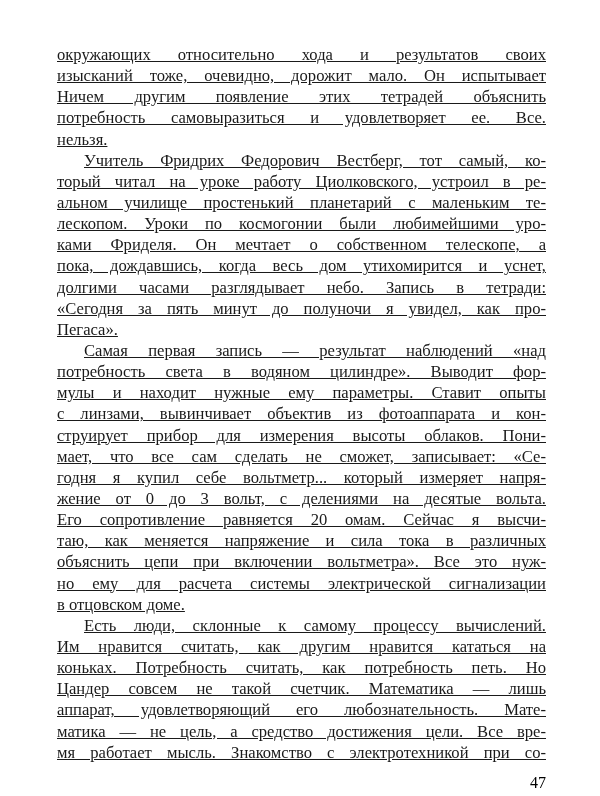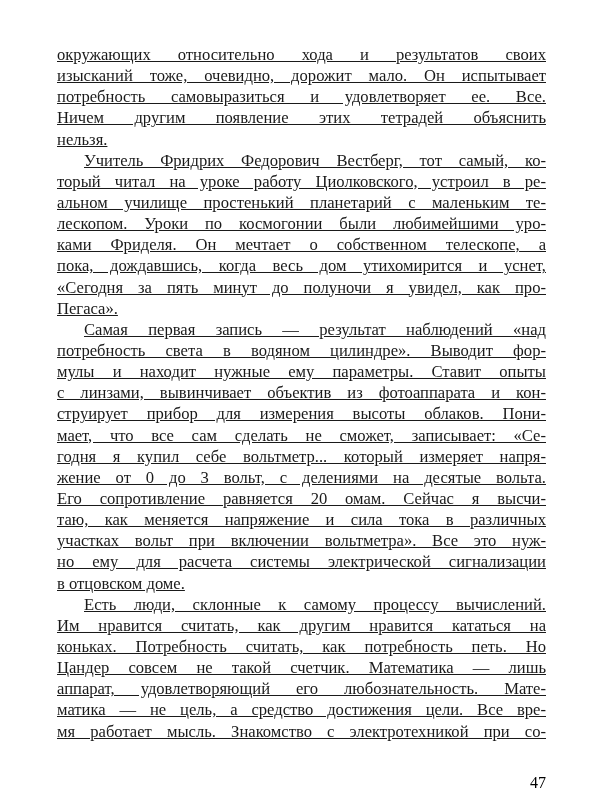--- a/index.html
+++ b/index.html
@@ -38,45 +38,46 @@
     color: #000000;
   }
 </style>
 </head>
 <body>
 
 <div class="page">
 
   <span class="line">окружающих относительно хода и результатов своих</span>
   <span class="line">изысканий тоже, очевидно, дорожит мало. Он испытывает</span>
+  <span class="line">Ничем другим появление этих тетрадей объяснить</span>
   <span class="line">потребность самовыразиться и удовлетворяет ее. Все.</span>
-  <span class="line">Ничем другим появление этих тетрадей объяснить</span>
   <span class="line last">нельзя.</span>
 
 
   <span class="line indent">Учитель Фридрих Федорович Вестберг, тот самый, ко-</span>
   <span class="line">торый читал на уроке работу Циолковского, устроил в ре-</span>
   <span class="line">альном училище простенький планетарий с маленьким те-</span>
   <span class="line">лескопом. Уроки по космогонии были любимейшими уро-</span>
   <span class="line">ками Фриделя. Он мечтает о собственном телескопе, а</span>
   <span class="line">пока, дождавшись, когда весь дом утихомирится и уснет,</span>
+  <span class="line">долгими часами разглядывает небо. Запись в тетради:</span>
   <span class="line">«Сегодня за пять минут до полуночи я увидел, как про-</span>
   <span class="line last">Пегаса».</span>
 
   <span class="line indent">Самая первая запись — результат наблюдений «над</span>
   <span class="line">потребность света в водяном цилиндре». Выводит фор-</span>
   <span class="line">мулы и находит нужные ему параметры. Ставит опыты</span>
   <span class="line">с линзами, вывинчивает объектив из фотоаппарата и кон-</span>
   <span class="line">струирует прибор для измерения высоты облаков. Пони-</span>
   <span class="line">мает, что все сам сделать не сможет, записывает: «Се-</span>
   <span class="line">годня я купил себе вольтметр... который измеряет напря-</span>
   <span class="line">жение от 0 до 3 вольт, с делениями на десятые вольта.</span>
   <span class="line">Его сопротивление равняется 20 омам. Сейчас я высчи-</span>
   <span class="line">таю, как меняется напряжение и сила тока в различных</span>
-  <span class="line">участках вольт при включении вольтметра». Все это нуж-</span>
+  <span class="line">объяснить цепи при включении вольтметра». Все это нуж-</span>
   <span class="line">но ему для расчета системы электрической сигнализации</span>
   <span class="line last">в отцовском доме.</span>
 
   <span class="line indent">Есть люди, склонные к самому процессу вычислений.</span>
   <span class="line">Им нравится считать, как другим нравится кататься на</span>
   <span class="line">коньках. Потребность считать, как потребность петь. Но</span>
   <span class="line">Цандер совсем не такой счетчик. Математика — лишь</span>
   <span class="line">аппарат, удовлетворяющий его любознательность. Мате-</span>
   <span class="line">матика — не цель, а средство достижения цели. Все вре-</span>
   <span class="line">мя работает мысль. Знакомство с электротехникой при со-</span>

